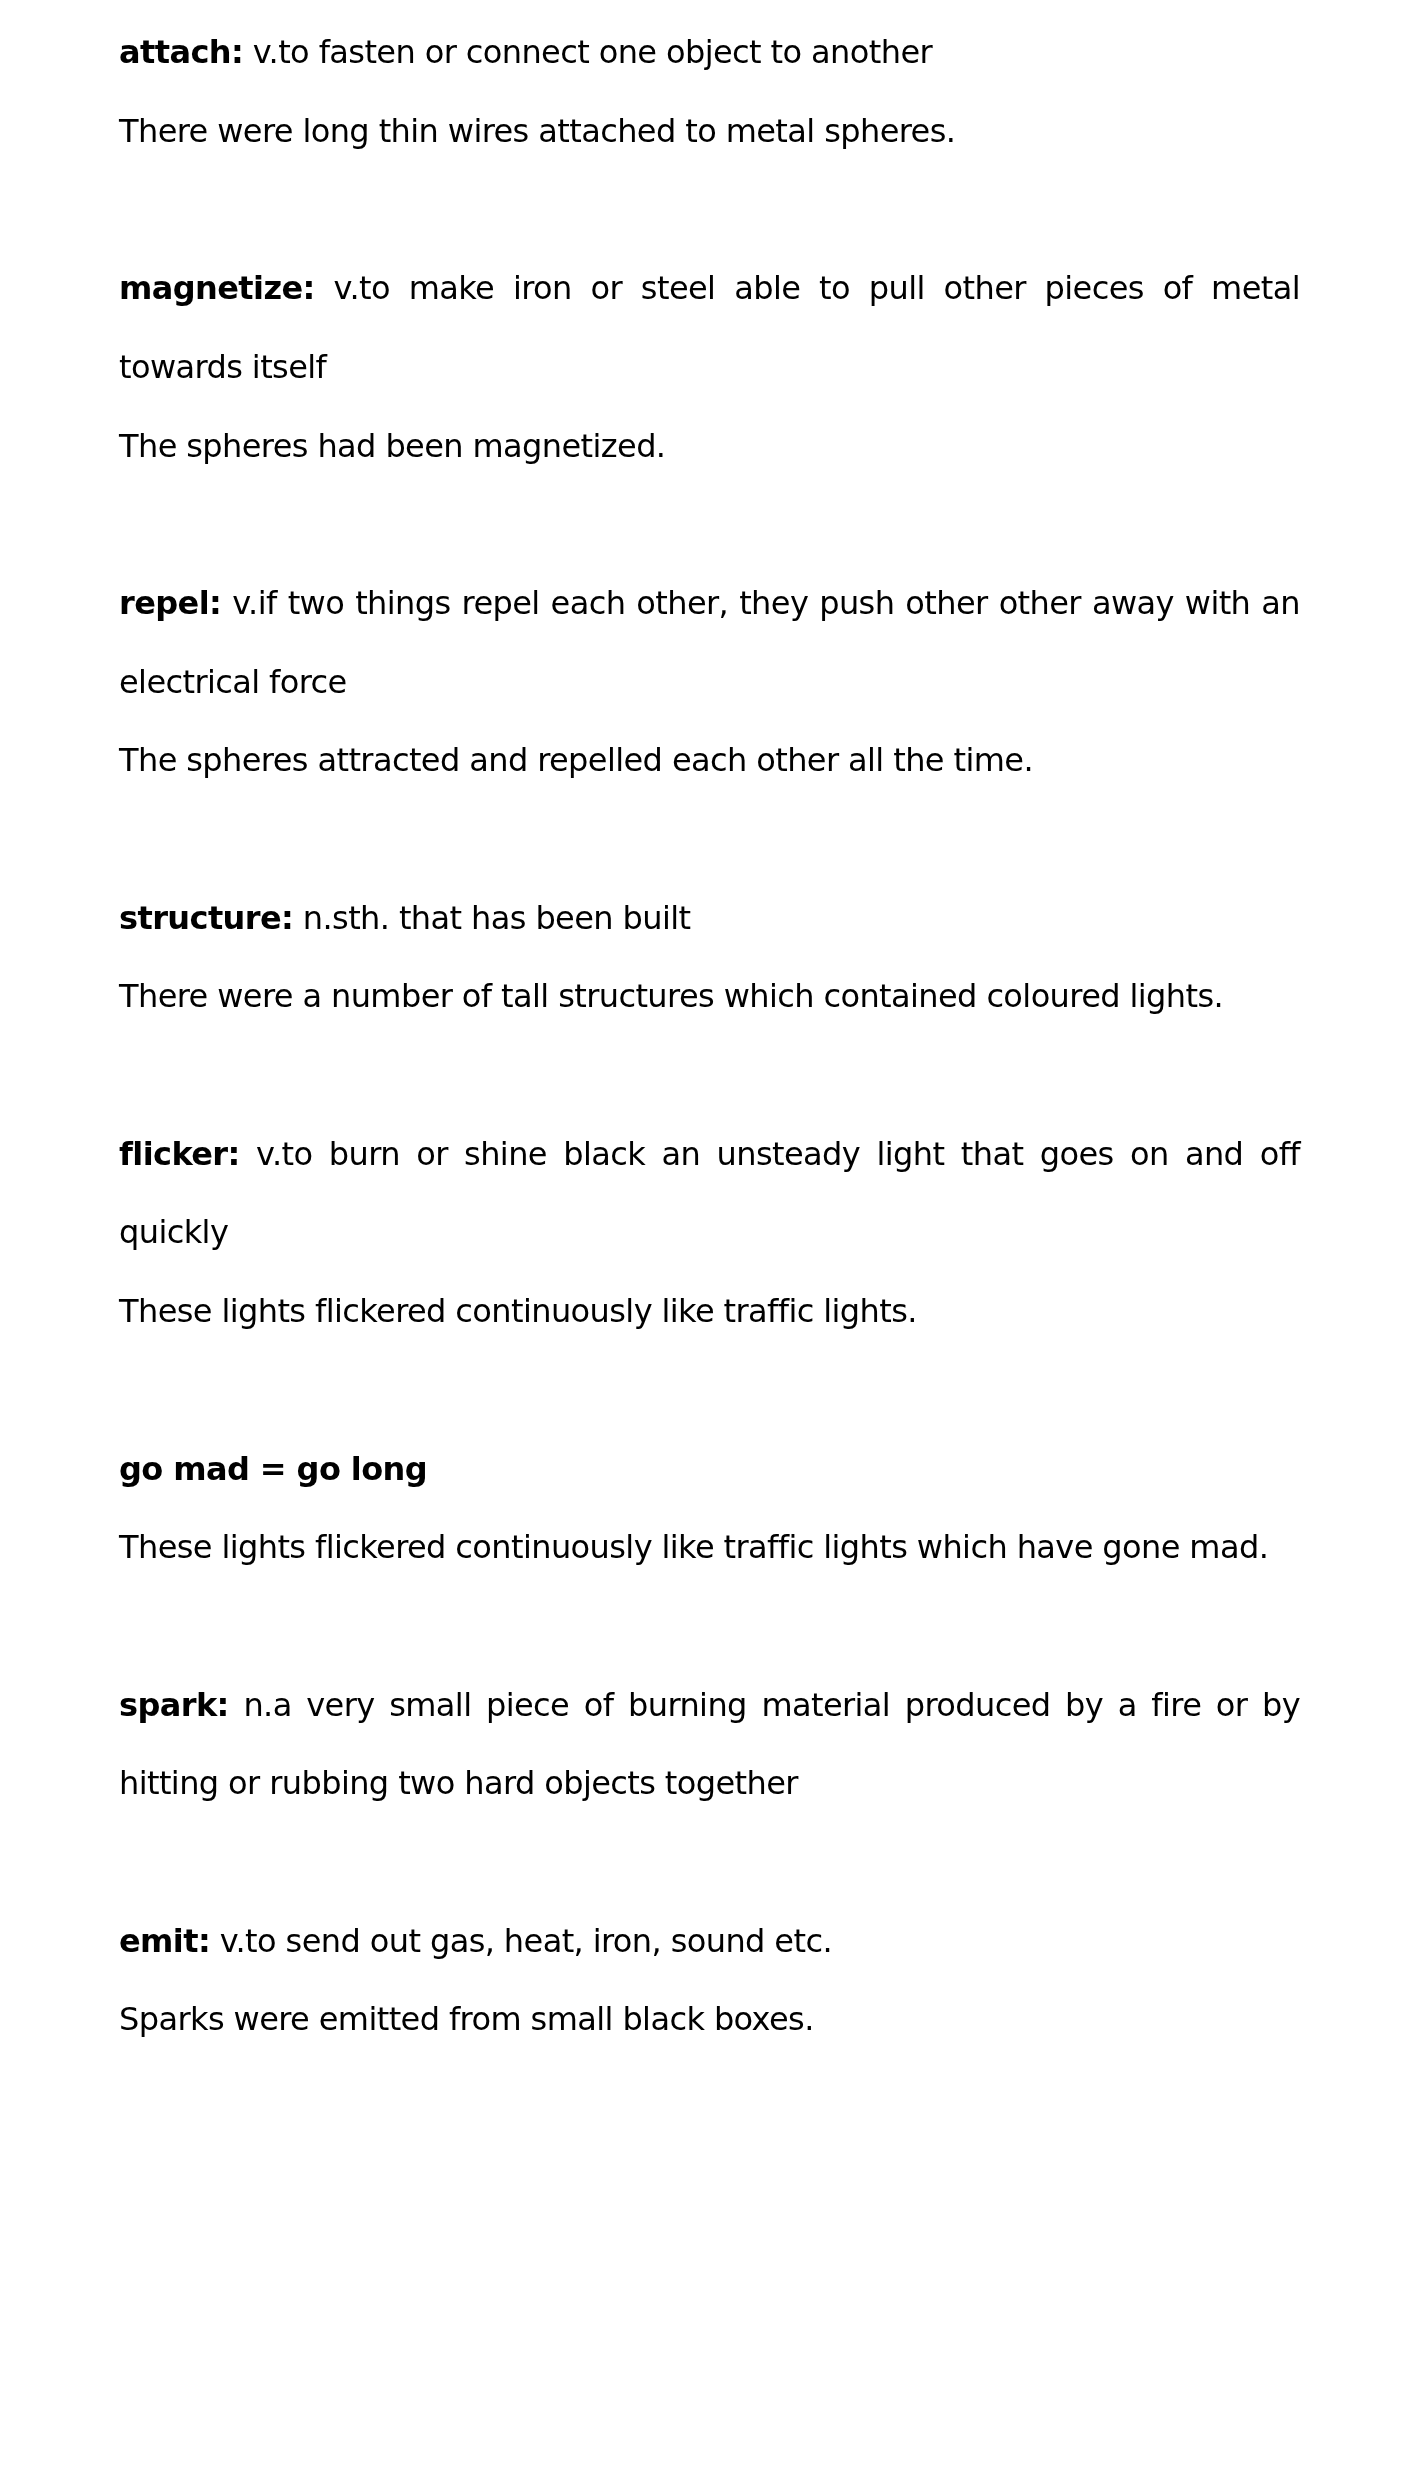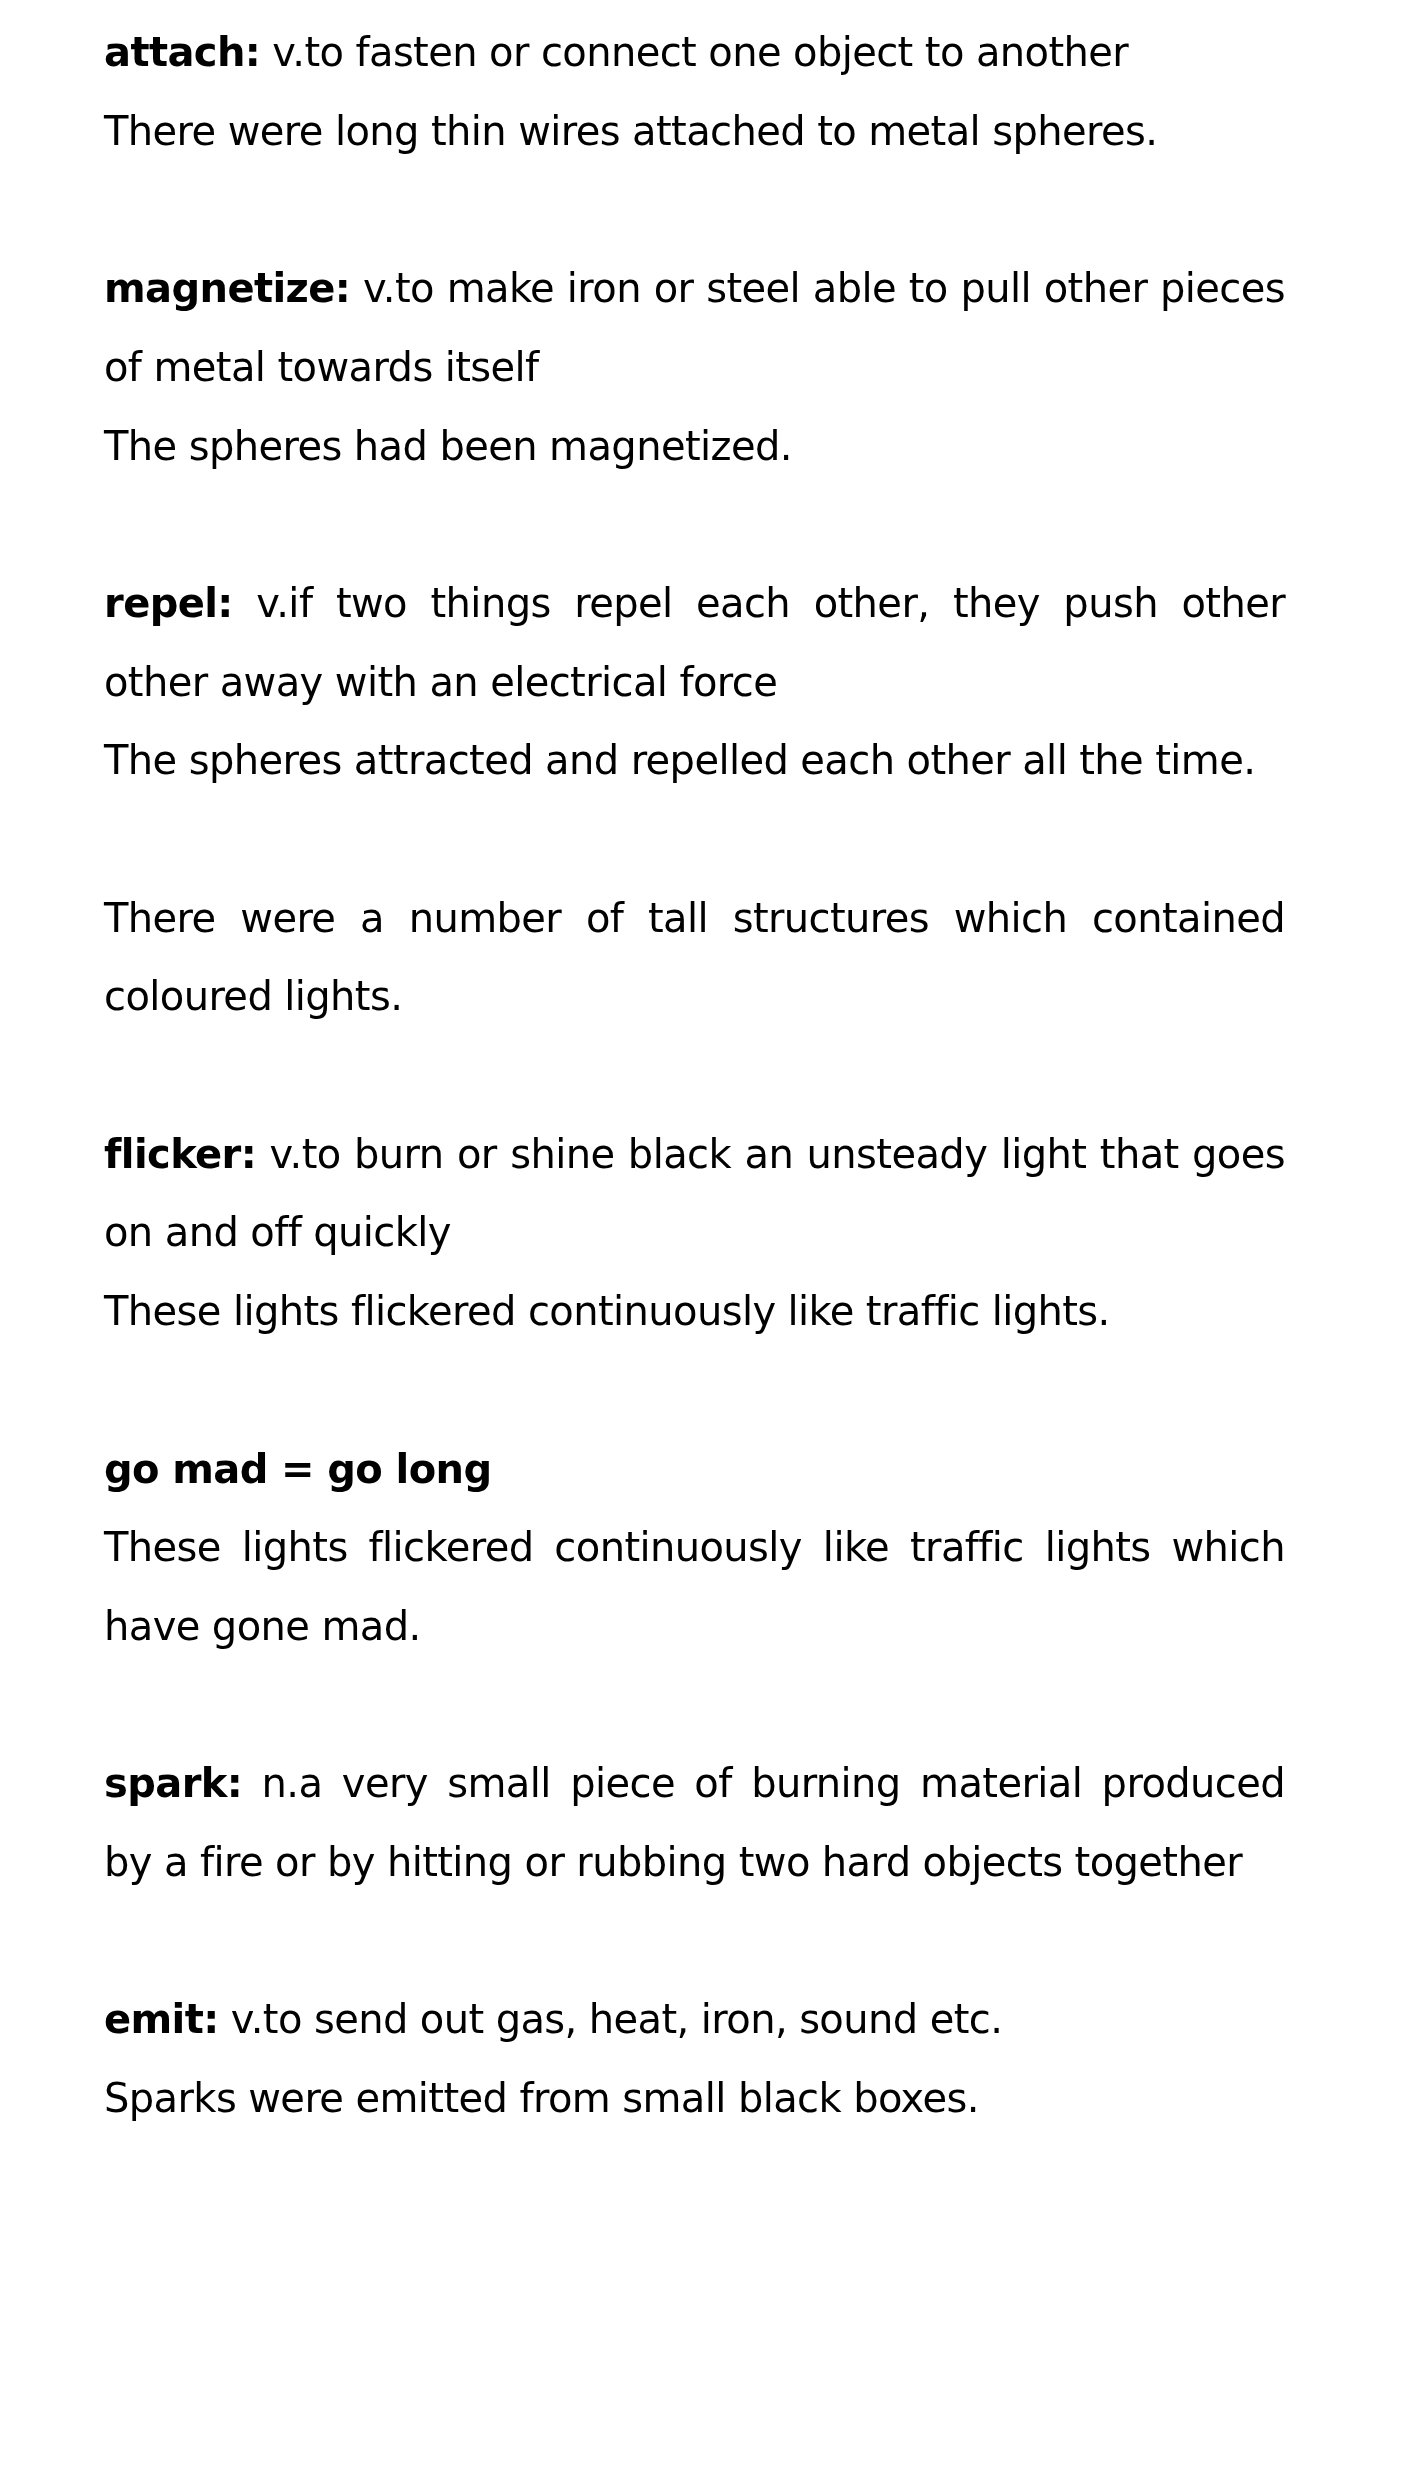--- a/index.html
+++ b/index.html
@@ -10,24 +10,24 @@
     body {
       width: 1417px;
       height: 2474px;
       overflow: hidden;
       position: relative;
       font-family: "DejaVu Sans", "Liberation Sans", sans-serif;
       color: #000000;
     }
     .doc {
       position: absolute;
-      left: 104px;
+      left: 119px;
       top: 13px;
       width: 1181px;
-      font-size: 40px;
+      font-size: 32px;
       line-height: 78.7px;
       letter-spacing: -0.6px;
     }
     .entry {
       margin: 0 0 78.7px 0;
       padding: 0;
     }
     .entry p {
       margin: 0;
       text-align: justify;
@@ -54,20 +54,21 @@
     <p><span class="term">magnetize:</span><span class="pos-def"> v.to make iron or steel able to pull other pieces of metal towards itself</span></p>
     <p>The spheres had been magnetized.</p>
   </div>
 
   <div class="entry">
     <p><span class="term">repel:</span><span class="pos-def"> v.if two things repel each other, they push other other away with an electrical force</span></p>
     <p>The spheres attracted and repelled each other all the time.</p>
   </div>
 
   <div class="entry">
+    <p><span class="term">structure:</span><span class="pos-def"> n.sth. that has been built</span></p>
     <p>There were a number of tall structures which contained coloured lights.</p>
   </div>
 
   <div class="entry">
     <p><span class="term">flicker:</span><span class="pos-def"> v.to burn or shine black an unsteady light that goes on and off quickly</span></p>
     <p>These lights flickered continuously like traffic lights.</p>
   </div>
 
   <div class="entry">
     <p><span class="term">go mad = go long</span></p>

